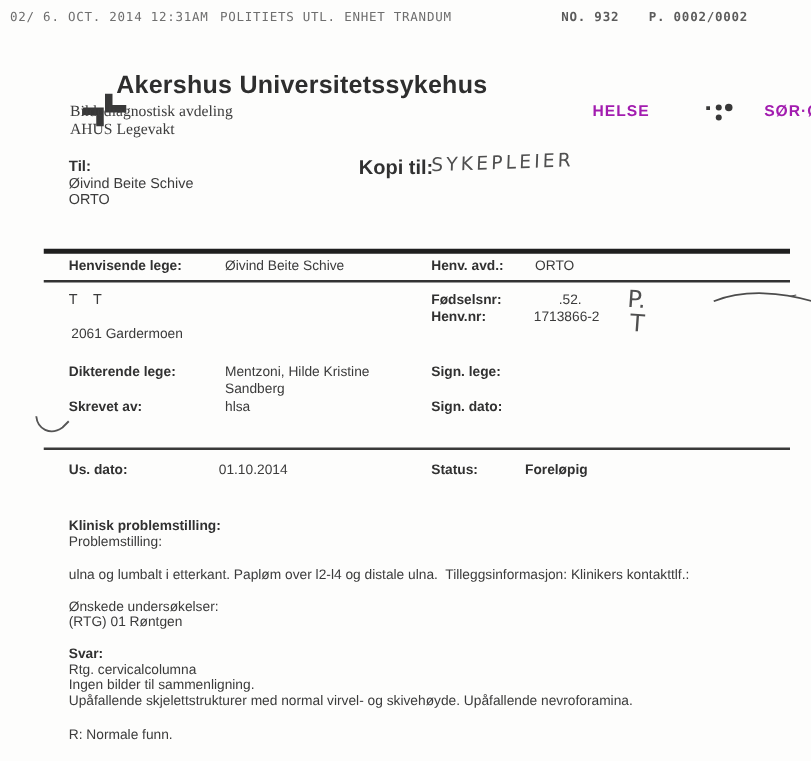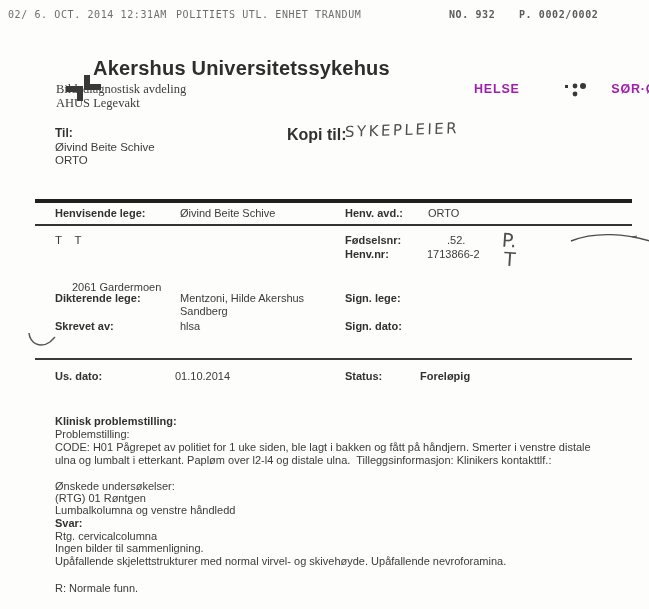--- a/index.html
+++ b/index.html
@@ -74,30 +74,30 @@
 
   <div class="rule" style="left:35px; top:224px; width:597px; height:2px; background:#333;"></div>
   <div class="abs" style="left:552px; top:210px;">
     <svg width="97" height="24" viewBox="0 0 97 24">
       <path d="M1 13 C 26 3, 56 6, 80 13 C 86 15, 92 16, 96 19" fill="none" stroke="#4c4c4c" stroke-width="1.4"></path>
       <path d="M62 9 l5 -1" fill="none" stroke="#4c4c4c" stroke-width="1"></path>
     </svg>
   </div>
 
   <div class="abs t" style="left:55px; top:234px; font-size:11.5px;">T    T</div>
-  <div class="abs t" style="left:72px; top:261px;margin-top:20px;">2061 Gardermoen</div>
+  <div class="abs t" style="left:57px; top:261px;">2061 Gardermoen</div>
   <div class="abs b" style="left:345px; top:234px;">Fødselsnr:</div>
   <div class="abs t" style="left:447px; top:234px;">.52.</div>
   <div class="abs b" style="left:345px; top:248px;">Henv.nr:</div>
   <div class="abs t" style="left:427px; top:248px;">1713866-2</div>
   <div class="abs hand hand-initial" style="left:502px; top:231px;">P.</div>
   <div class="abs hand hand-initial" style="left:504px; top:250px;">T</div>
 
   <div class="abs b" style="left:55px; top:292px;">Dikterende lege:</div>
-  <div class="abs t" style="left:180px; top:292px;">Mentzoni, Hilde Akershus</div>
+  <div class="abs t" style="left:180px; top:292px;">Mentzoni, Hilde Kristine</div>
   <div class="abs t" style="left:180px; top:305px;">Sandberg</div>
   <div class="abs b" style="left:345px; top:292px;">Sign. lege:</div>
   <div class="abs b" style="left:55px; top:320px;">Skrevet av:</div>
   <div class="abs t" style="left:180px; top:320px;">hlsa</div>
   <div class="abs b" style="left:345px; top:320px;">Sign. dato:</div>
 
   <div class="abs" style="left:8px; top:312px;">
     <svg width="32" height="22" viewBox="0 0 32 22">
       <path d="M3 3 C 4 13, 14 19, 24 12 C 26 10, 28 8, 29 7" fill="none" stroke="#555" stroke-width="1.5"></path>
     </svg>
@@ -105,26 +105,24 @@
 
   <div class="rule" style="left:35px; top:358px; width:597px; height:1.6px; background:#3a3a3a;"></div>
 
   <div class="abs b" style="left:55px; top:370px;">Us. dato:</div>
   <div class="abs t" style="left:175px; top:370px;">01.10.2014</div>
   <div class="abs b" style="left:345px; top:370px;">Status:</div>
   <div class="abs b" style="left:420px; top:370px;">Foreløpig</div>
 
   <div class="abs b" style="left:55px; top:415px;">Klinisk problemstilling:</div>
   <div class="abs t" style="left:55px; top:428px;">Problemstilling:</div>
-  <div class="abs t" style="left:55px; top:441px;">CODE: H01 Pågrepet av politiet for 1 uke siden, ble lagt i bakken og fått på håndjern. Smerter i venstre distale</div>
   <div class="abs t" style="left:55px; top:454px;">ulna og lumbalt i etterkant. Papløm over l2-l4 og distale ulna.  Tilleggsinformasjon: Klinikers kontakttlf.:</div>
 
   <div class="abs t" style="left:55px; top:480px;">Ønskede undersøkelser:</div>
   <div class="abs t" style="left:55px; top:492px;">(RTG) 01 Røntgen</div>
-  <div class="abs t" style="left:55px; top:504px;">Lumbalkolumna og venstre håndledd</div>
 
   <div class="abs b" style="left:55px; top:517px;">Svar:</div>
   <div class="abs t" style="left:55px; top:530px;">Rtg. cervicalcolumna</div>
   <div class="abs t" style="left:55px; top:542px;">Ingen bilder til sammenligning.</div>
   <div class="abs t" style="left:55px; top:555px;">Upåfallende skjelettstrukturer med normal virvel- og skivehøyde. Upåfallende nevroforamina.</div>
 
   <div class="abs t" style="left:55px; top:582px;">R: Normale funn.</div>
 
 </div>
 

